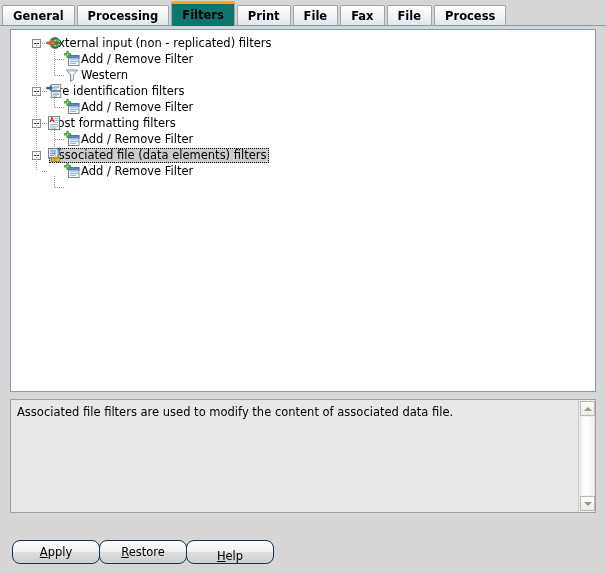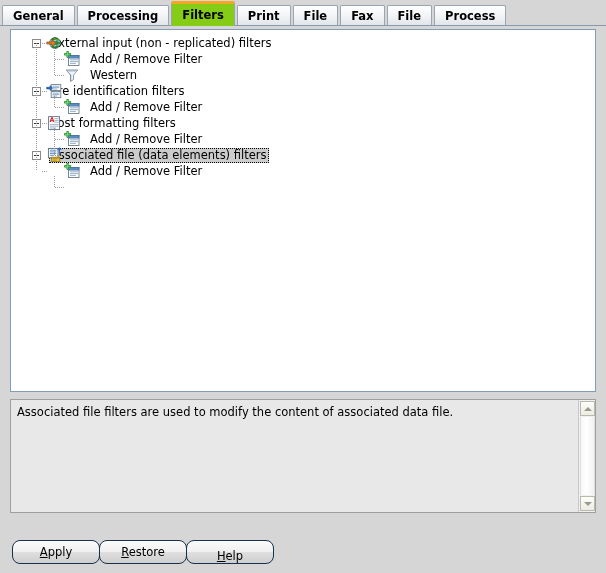--- a/index.html
+++ b/index.html
@@ -54,21 +54,21 @@
     border: 1px solid #9aa5b0;
     border-bottom: none;
     border-radius: 2px 2px 0 0;
     background: linear-gradient(to bottom, #ffffff 0%, #f4f5f7 45%, #dfe3e8 100%);
     box-sizing: border-box;
     cursor: default;
     white-space: nowrap;
   }
   .tab.active {
     height: 25px;
-    background: #84cc16;
+    background: #0f766e;
     border: 1px solid #9aa5b0;
     border-top: 3px solid #f5a623;
     border-bottom: none;
     z-index: 3;
     color: #000;
     margin-top: 26px;
   }
 
   
   .content {
@@ -153,21 +153,21 @@
   }
   .tree-row.level0 .tree-icon { left: 35px; }
   .tree-row.level1 .tree-icon { left: 53px; }
 
   .tree-label {
     margin-left: 18px;
     padding: 1px 2px 1px 2px;
     line-height: 13px;
   }
   .tree-row.level0 .tree-label { margin-left: 18px; }
-  .tree-row.level1 .tree-label { margin-left: 23px; }
+  .tree-row.level1 .tree-label { margin-left: 14px; }
 
   .tree-label.selected {
     background: #cccccc;
     outline: 1px dotted #000;
     outline-offset: -1px;
   }
 
   
   .desc-panel {
     position: absolute;

